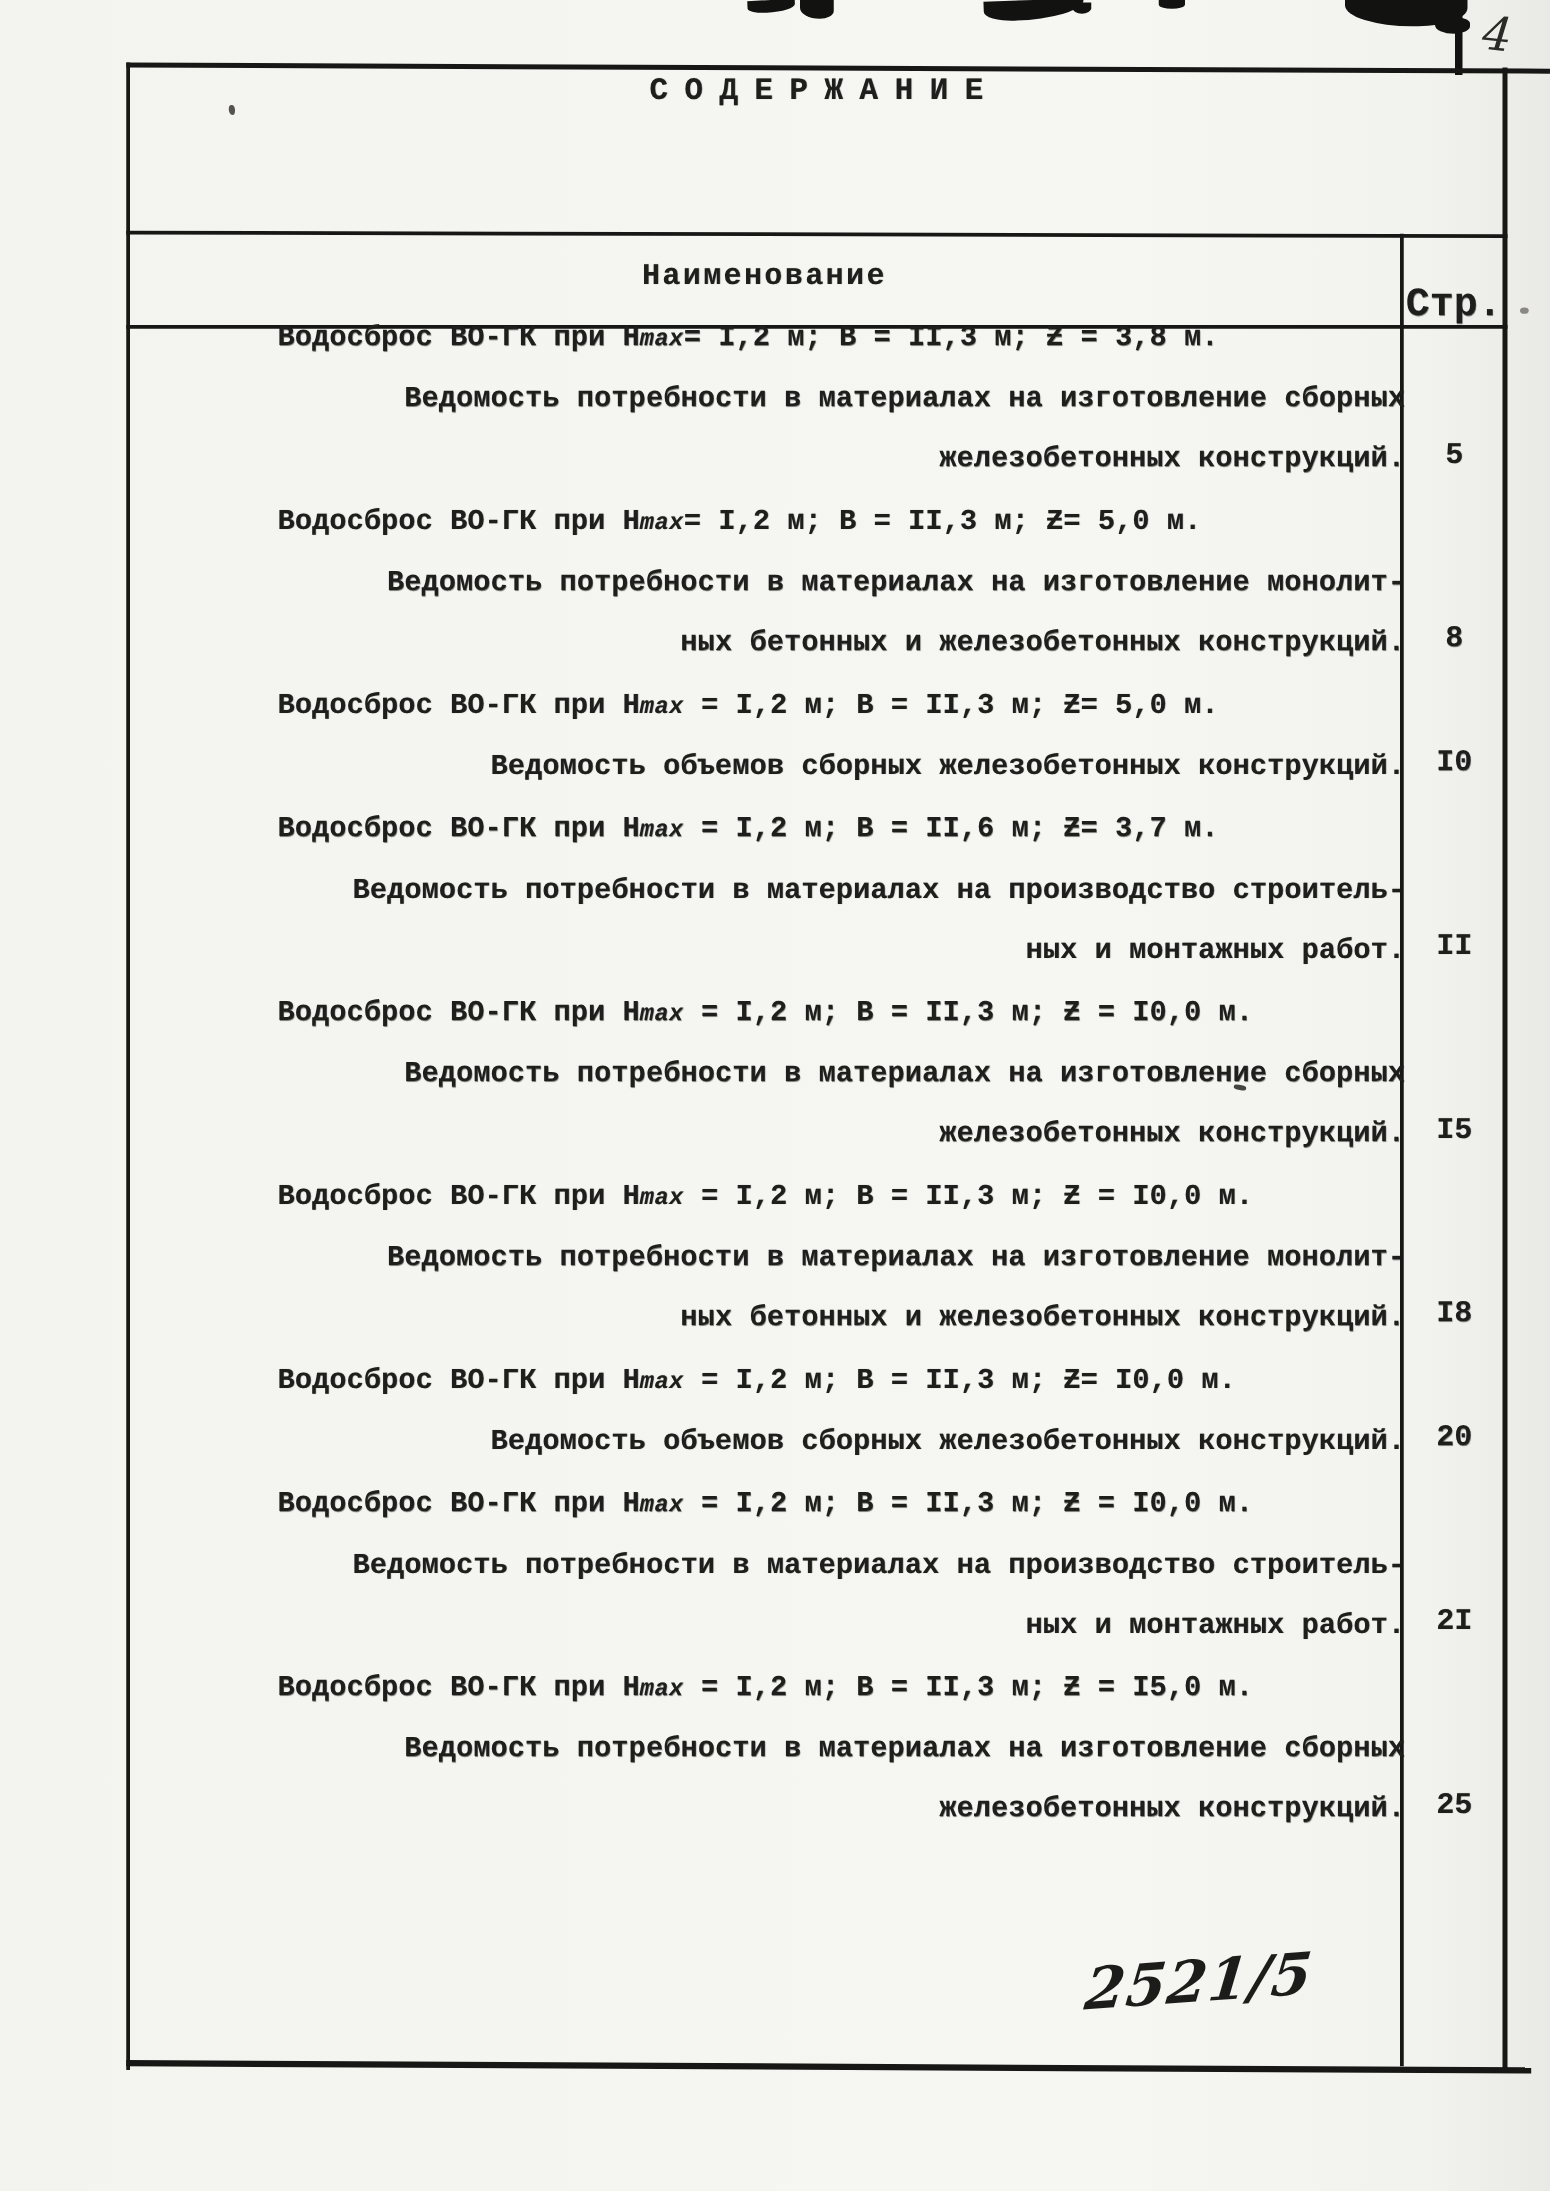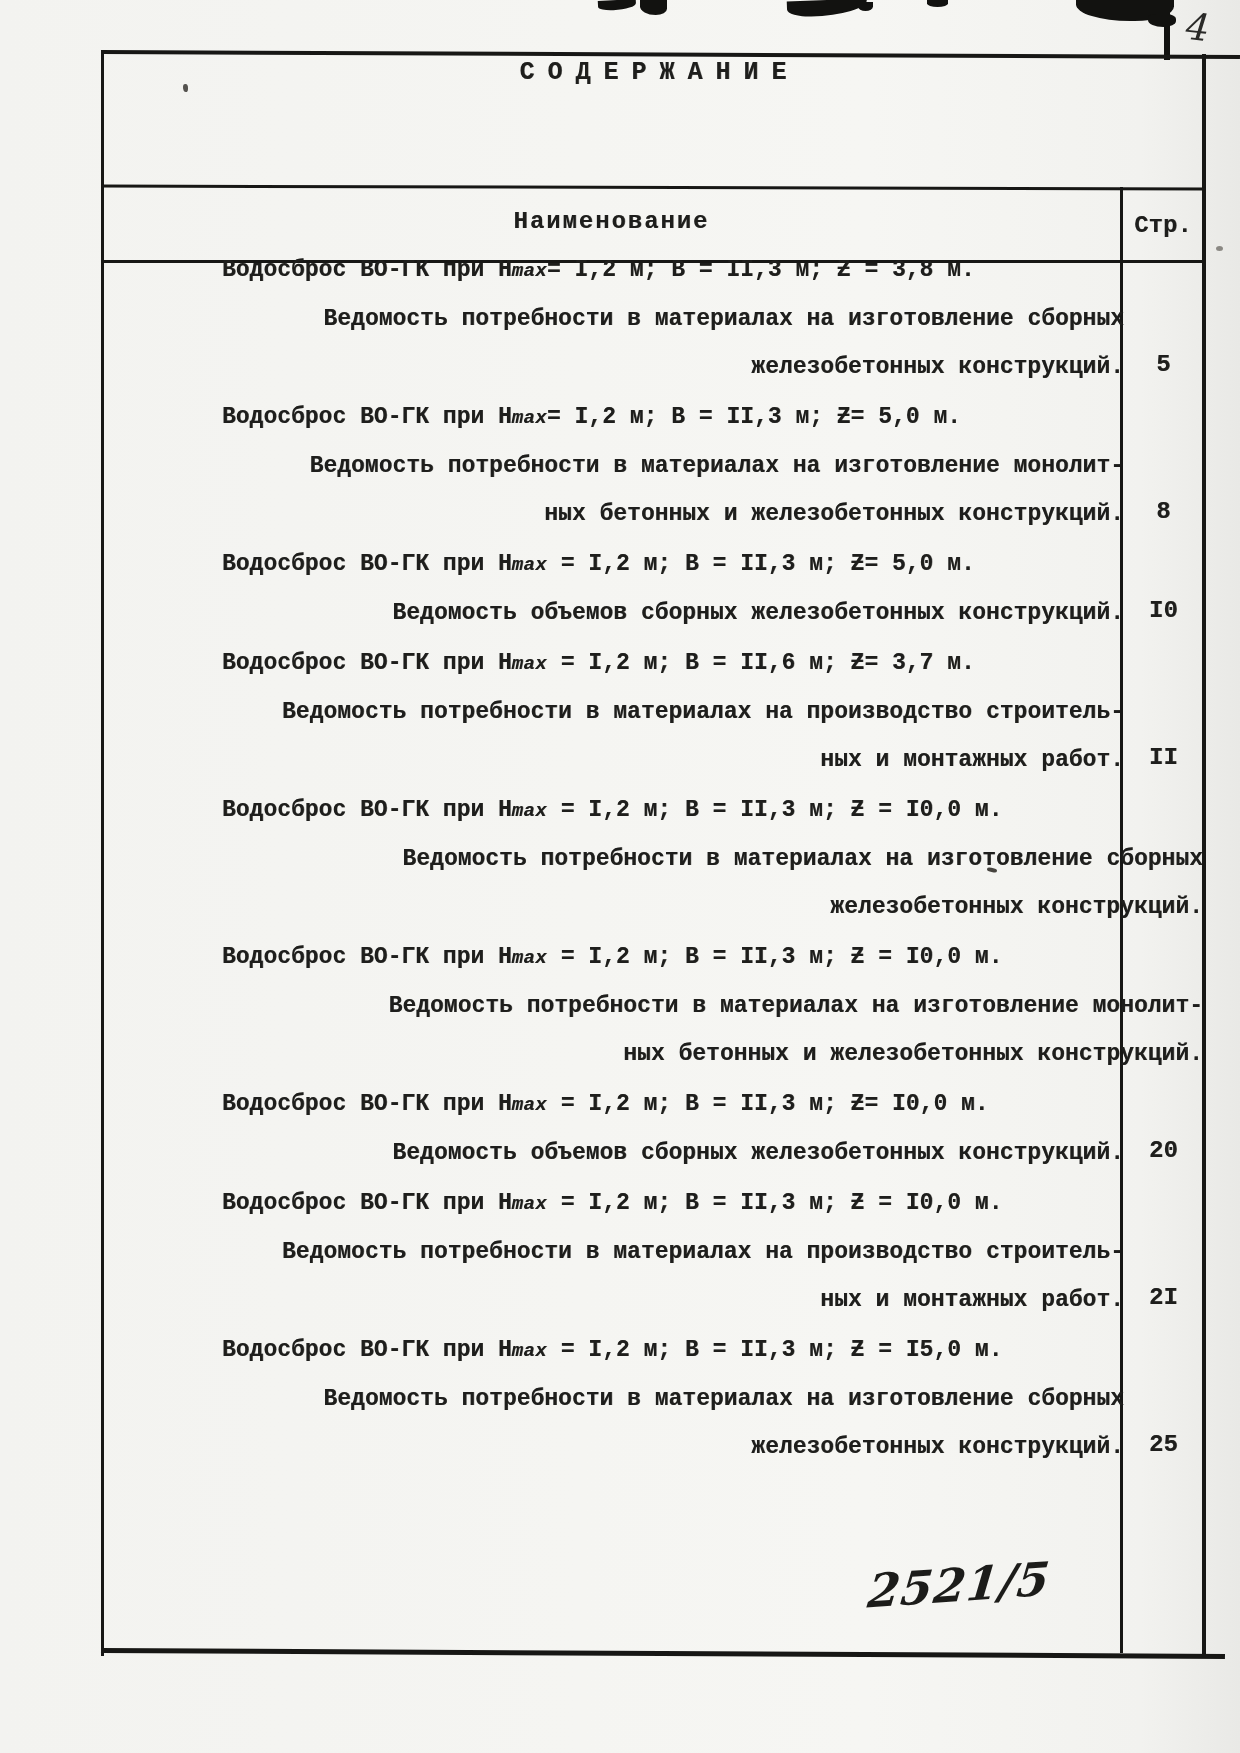--- a/index.html
+++ b/index.html
@@ -20,22 +20,22 @@
   #ln-bottom{left:101px;top:1648px;width:1124px;height:5px;transform:rotate(0.3deg);transform-origin:left top;}
   #ln-sep1{left:101px;top:186px;width:1105px;height:3px;transform:rotate(0.15deg);}
   #ln-sep2{left:101px;top:260px;width:1105px;height:3px;}
   #ln-divider{left:1120px;top:187px;width:3px;height:1466px;}
   
   #title-band{position:absolute;left:103px;top:58px;width:1100px;height:128px;
     display:flex;align-items:flex-start;justify-content:center;}
   #toc-title{font-size:25px;letter-spacing:.52em;text-indent:.52em;}
   #header-name{position:absolute;left:103px;top:189px;width:1017px;height:64px;
     display:flex;align-items:center;justify-content:center;font-size:24px;letter-spacing:.08em;}
-  #header-page{position:absolute;left:1123px;top:185px;width:80px;height:80px;
-    display:flex;align-items:center;justify-content:center;font-size:24px;}
+  #header-page{position:absolute;left:1123px;top:203px;width:80px;height:80px;
+    display:flex;align-items:center;justify-content:center;font-size:32px;}
   
   #entries{position:absolute;left:103px;top:246px;width:1100px;}
   .entry{display:flex;}
   .entry + .entry{margin-top:2px;}
   .entry-text{flex:1;padding-left:49px;box-sizing:border-box;font-size:23px;line-height:48px;}
   .t-line{text-indent:70px;white-space:nowrap;}
   .b-line{white-space:nowrap;text-align:right;}
   .sub{font-style:italic;font-size:.82em;letter-spacing:.02em;}
   .page-cell{width:79px;display:flex;align-items:flex-end;justify-content:center;
     font-size:24px;line-height:48px;padding-bottom:2px;}
@@ -122,27 +122,29 @@
         <div class="b-line">ных и монтажных работ.</div>
       </div>
       <div class="page-cell typ">II</div>
     </div>
     <div class="entry">
       <div class="entry-text typ">
         <div class="t-line"><span>Водосброс ВО-ГК при Н</span><span class="sub">max</span><span> = I,2 м; В = II,3 м; Ƶ = I0,0 м.</span></div>
         <div class="b-line">Ведомость потребности в материалах на изготовление сборных</div>
         <div class="b-line">железобетонных конструкций.</div>
       </div>
+      <div class="page-cell typ">I5</div>
     </div>
     <div class="entry">
       <div class="entry-text typ">
         <div class="t-line"><span>Водосброс ВО-ГК при Н</span><span class="sub">max</span><span> = I,2 м; В = II,3 м; Ƶ = I0,0 м.</span></div>
         <div class="b-line">Ведомость потребности в материалах на изготовление монолит-</div>
         <div class="b-line">ных бетонных и железобетонных конструкций.</div>
       </div>
+      <div class="page-cell typ">I8</div>
     </div>
     <div class="entry">
       <div class="entry-text typ">
         <div class="t-line"><span>Водосброс ВО-ГК при Н</span><span class="sub">max</span><span> = I,2 м; В = II,3 м; Ƶ= I0,0 м.</span></div>
         <div class="b-line">Ведомость объемов сборных железобетонных конструкций.</div>
       </div>
       <div class="page-cell typ">20</div>
     </div>
     <div class="entry">
       <div class="entry-text typ">

